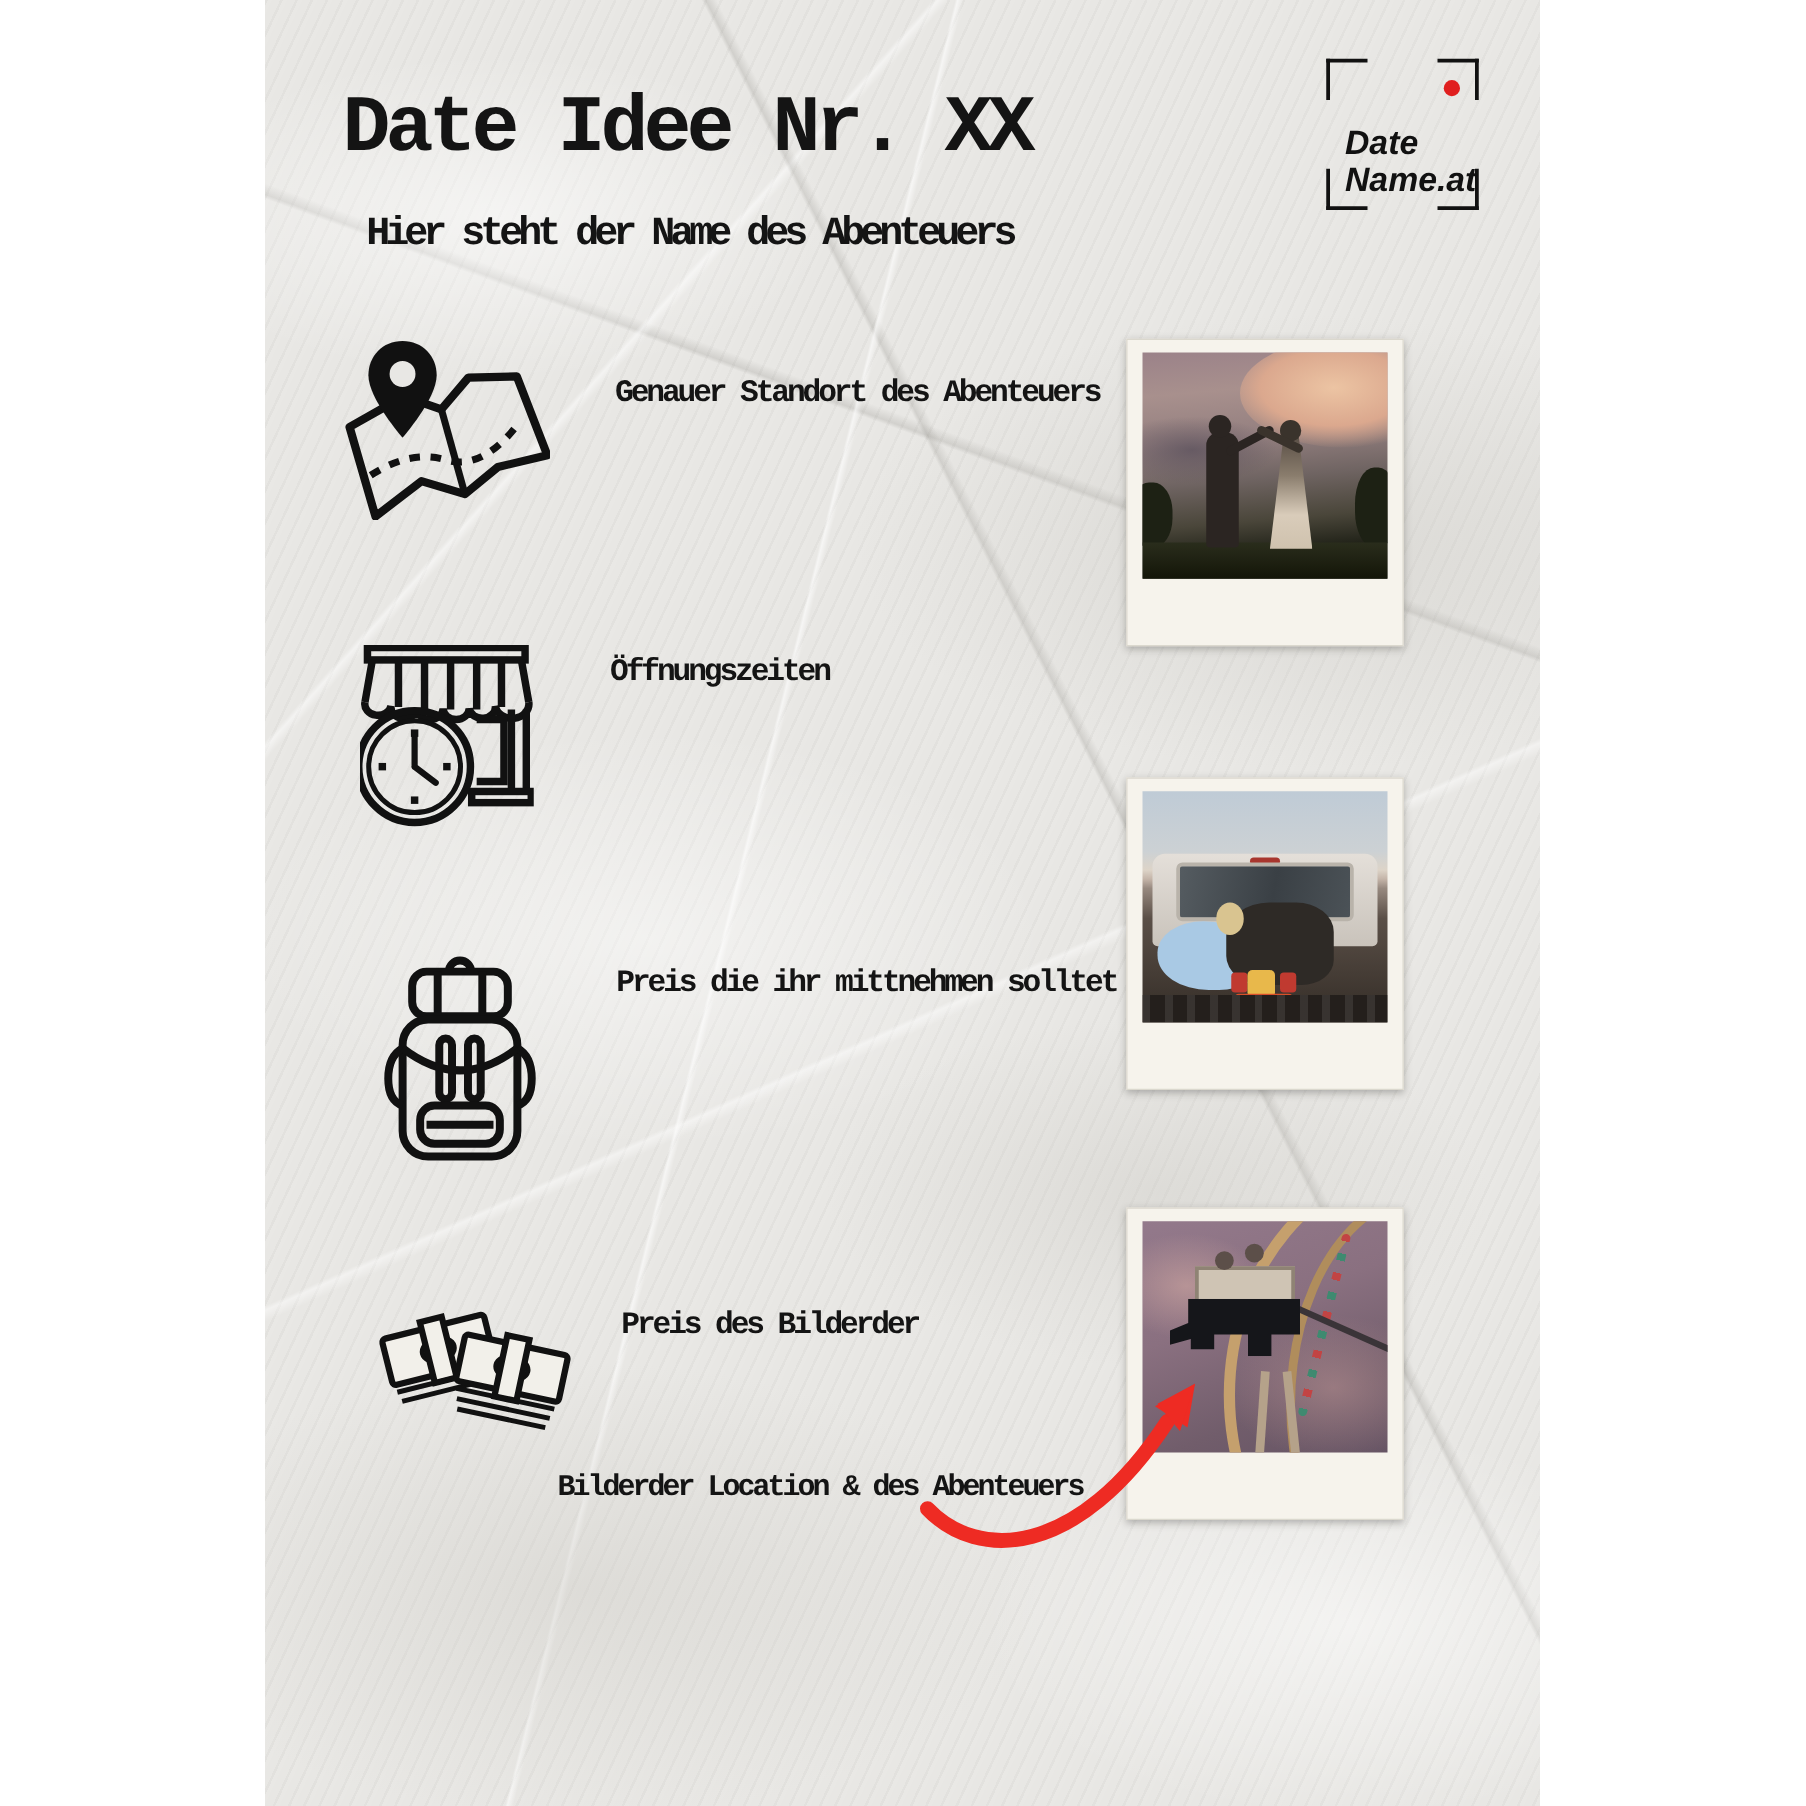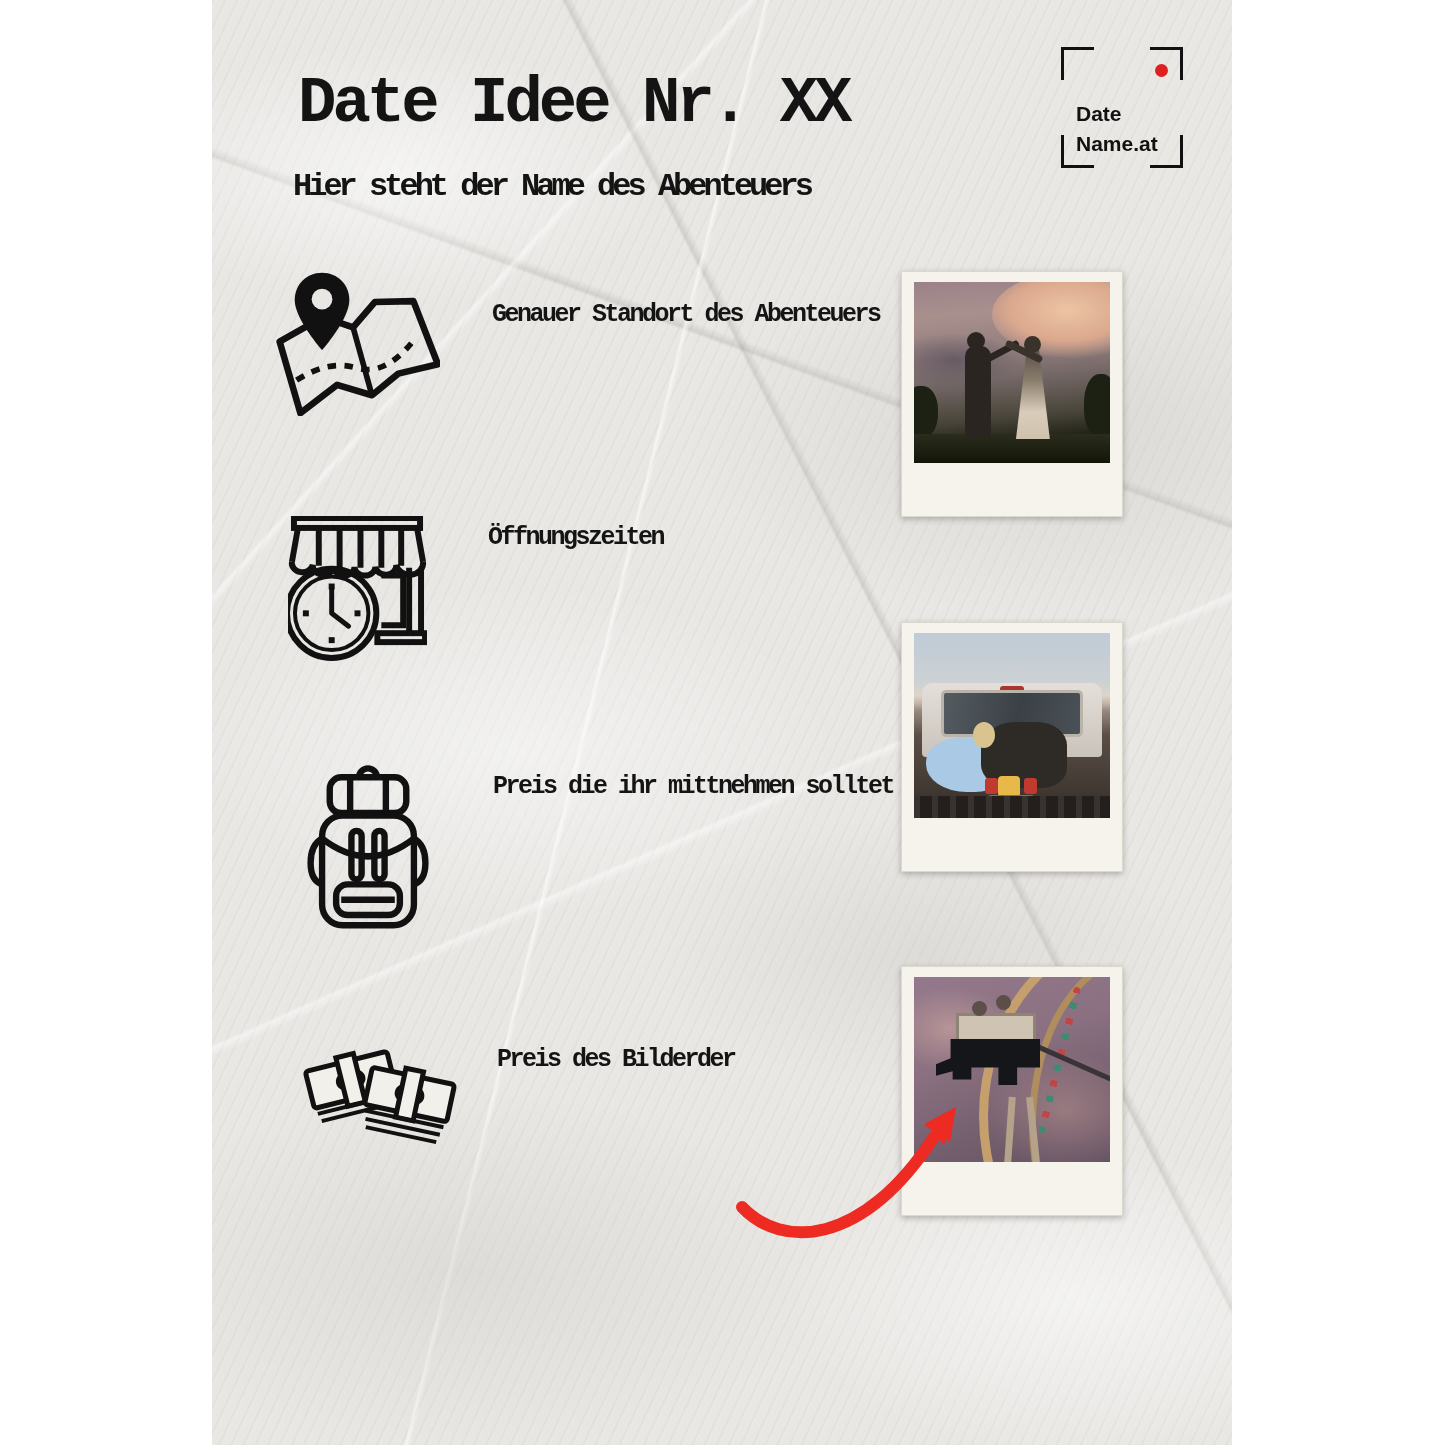--- a/index.html
+++ b/index.html
@@ -15,32 +15,32 @@
       radial-gradient(ellipse 520px 260px at 25% 88%, rgba(205,203,197,.40), rgba(205,203,197,0) 70%),
       radial-gradient(ellipse 420px 220px at 85% 90%, rgba(255,255,255,.50), rgba(255,255,255,0) 70%),
       linear-gradient(104deg, rgba(0,0,0,0) 40%, rgba(255,255,255,.60) 40.15%, rgba(0,0,0,0) 40.5%),
       linear-gradient(63deg,  rgba(0,0,0,0) 61.8%, rgba(140,138,132,.25) 62%, rgba(0,0,0,0) 62.5%),
       linear-gradient(132deg, rgba(0,0,0,0) 23%, rgba(255,255,255,.50) 23.2%, rgba(0,0,0,0) 23.6%),
       linear-gradient(20deg,  rgba(0,0,0,0) 70.8%, rgba(130,128,122,.22) 71%, rgba(0,0,0,0) 71.5%),
       linear-gradient(156deg, rgba(0,0,0,0) 55%, rgba(255,255,255,.45) 55.2%, rgba(0,0,0,0) 55.7%),
       repeating-linear-gradient(115deg, rgba(120,118,112,.05) 0 2px, rgba(255,255,255,.05) 2px 5px, rgba(0,0,0,0) 5px 11px);
   }
   .tw{font-family:"Liberation Mono","DejaVu Sans Mono",monospace;color:#141414;font-weight:700;}
-  .title{position:absolute;left:62px;top:68px;font-size:64px;letter-spacing:-4px;white-space:nowrap;margin-left:24px;}
+  .title{position:absolute;left:62px;top:68px;font-size:64px;letter-spacing:-4px;white-space:nowrap;}
   .subtitle{position:absolute;left:81px;top:168px;font-size:32px;letter-spacing:-4px;white-space:nowrap;}
 
   
   .logo{position:absolute;left:849px;top:47px;width:122px;height:121px;}
   .corner{position:absolute;width:30px;height:30px;border:3px solid #111;}
   .corner.tl{top:0;left:0;border-right:none;border-bottom:none;}
   .corner.tr{top:0;right:0;border-left:none;border-bottom:none;}
   .corner.bl{bottom:0;left:0;border-right:none;border-top:none;}
   .corner.br{bottom:0;right:0;border-left:none;border-top:none;}
   .logo-dot{position:absolute;left:94px;top:17px;width:13px;height:13px;border-radius:50%;background:#e01f1f;}
-  .logo-text{position:absolute;left:15px;top:52px;font-size:21px;line-height:30px;font-weight:800;color:#111;}
+  .logo-text{position:absolute;left:15px;top:52px;font-size:27px;line-height:30px;font-weight:800;color:#111;font-style:italic;}
 
   .row-label{position:absolute;font-size:25px;letter-spacing:-2.5px;white-space:nowrap;}
   .icon-box{position:absolute;}
   .icon-box svg{display:block;width:100%;height:100%;}
 
   
   .polaroid{position:absolute;left:689px;width:222px;background:#f6f3ec;border:1px solid #dbd8ce;
             box-shadow:0 2px 6px rgba(40,40,35,.30);box-sizing:border-box;padding:10px 12px 53px 12px;}
   .photo{position:relative;width:100%;height:100%;overflow:hidden;}
 
@@ -231,20 +231,21 @@
       <div class="p3-pole"></div>
       <div class="p3-pole b"></div>
       <div class="p3-cable"></div>
       <div class="p3-cartop"></div>
       <div class="p3-head a"></div>
       <div class="p3-head b"></div>
       <div class="p3-gondola"></div>
     </div>
   </div>
 
+  <div class="note tw">Bilderder Location &amp; des Abenteuers</div>
   <div class="arrow">
     <svg viewBox="0 0 252 172" fill="none">
       <path d="M20 112 C 60 154 140 152 212 42" stroke="#ee2b23" stroke-width="12" stroke-linecap="round"></path>
       <polygon points="234,12 228,47 202,30" fill="#ee2b23"></polygon>
       <polygon points="234,12 204,28 222,50" fill="#ee2b23"></polygon>
     </svg>
   </div>
 
 
 </div>

